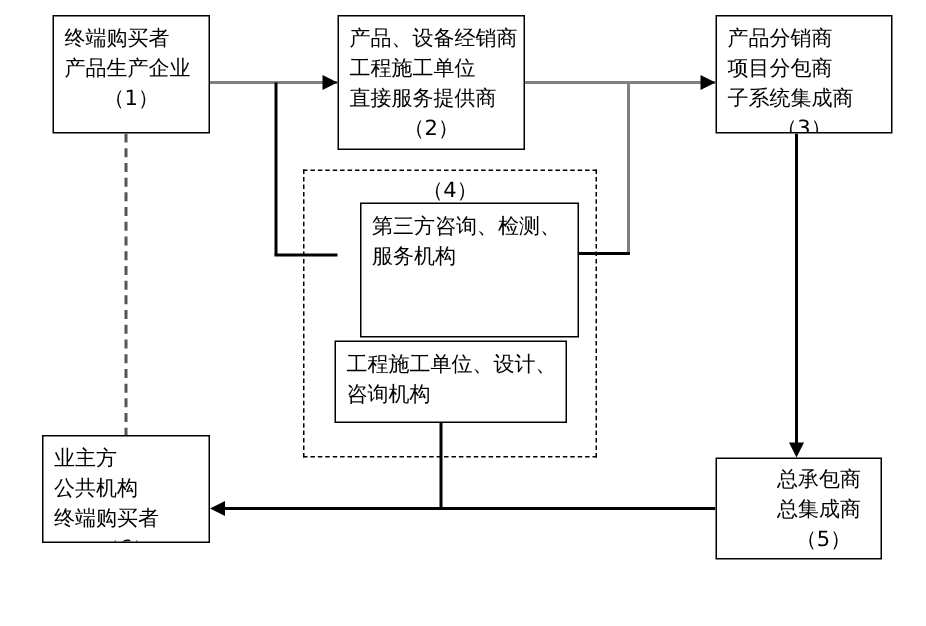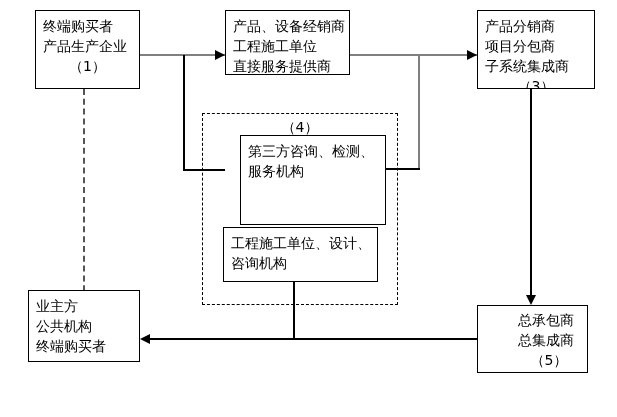--- a/index.html
+++ b/index.html
@@ -99,21 +99,21 @@
   <div class="dashed-group">
     <div class="group-label">（4）</div>
   </div>
 
   <div class="box" style="left:35px; top:10px; width:105px; height:79px;">
     <div class="line">终端购买者</div>
     <div class="line">产品生产企业</div>
     <div class="line num">（1）</div>
   </div>
 
-  <div class="box" style="left:225px; top:10px; width:125px; height:65px;">
+  <div class="box" style="left:225px; top:10px; width:125px; height:90px;">
     <div class="line">产品、设备经销商</div>
     <div class="line">工程施工单位</div>
     <div class="line">直接服务提供商</div>
     <div class="line num">（2）</div>
   </div>
 
   <div class="box" style="left:477px; top:10px; width:118px; height:79px;">
     <div class="line">产品分销商</div>
     <div class="line">项目分包商</div>
     <div class="line">子系统集成商</div>

